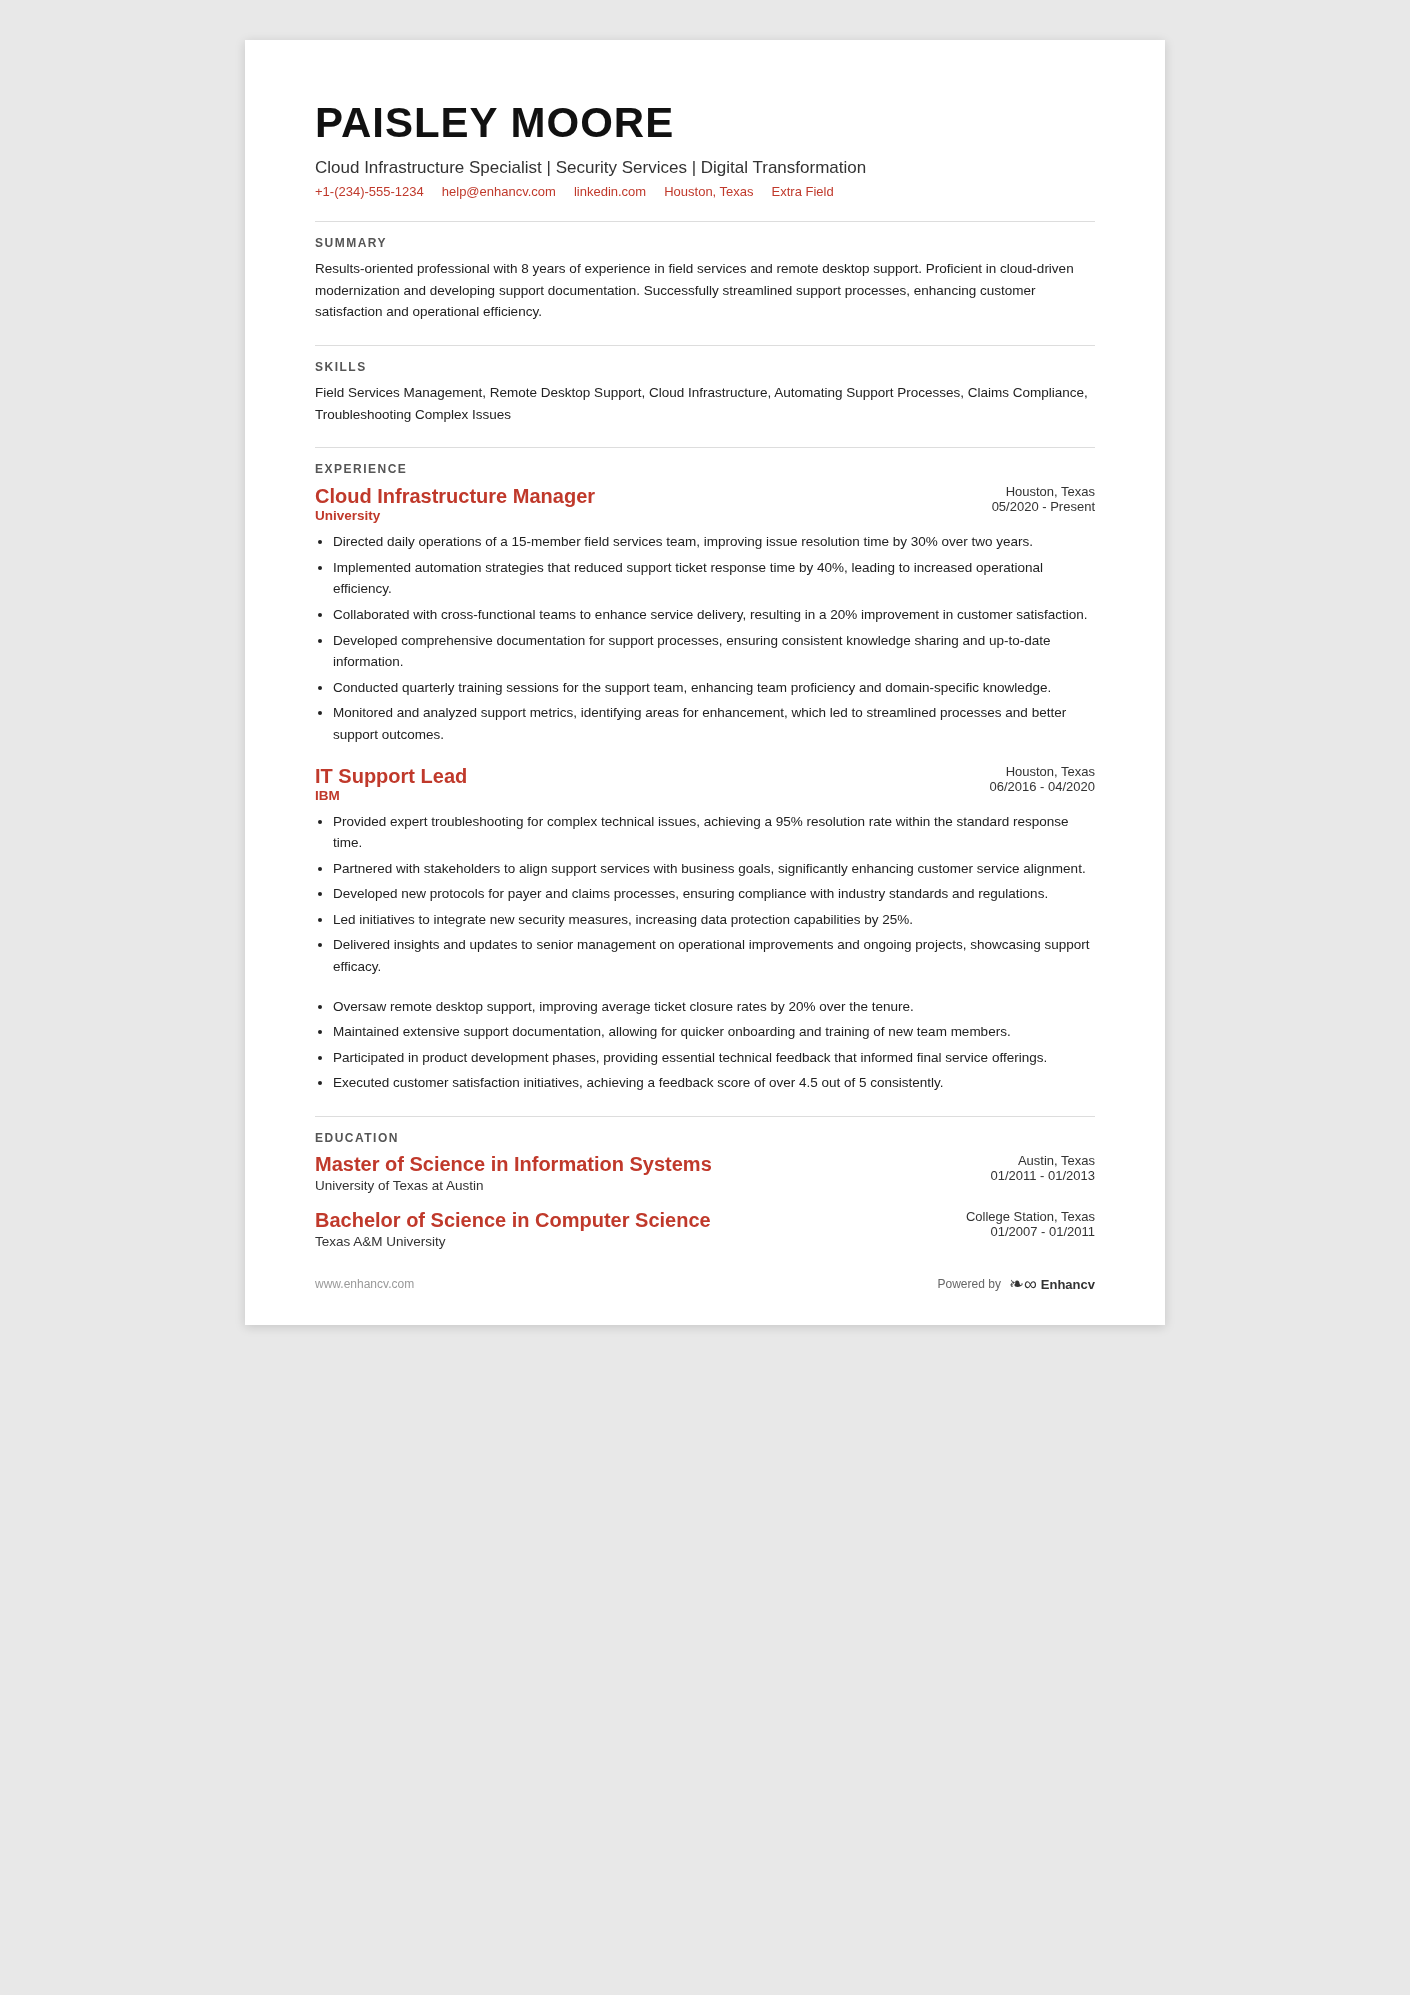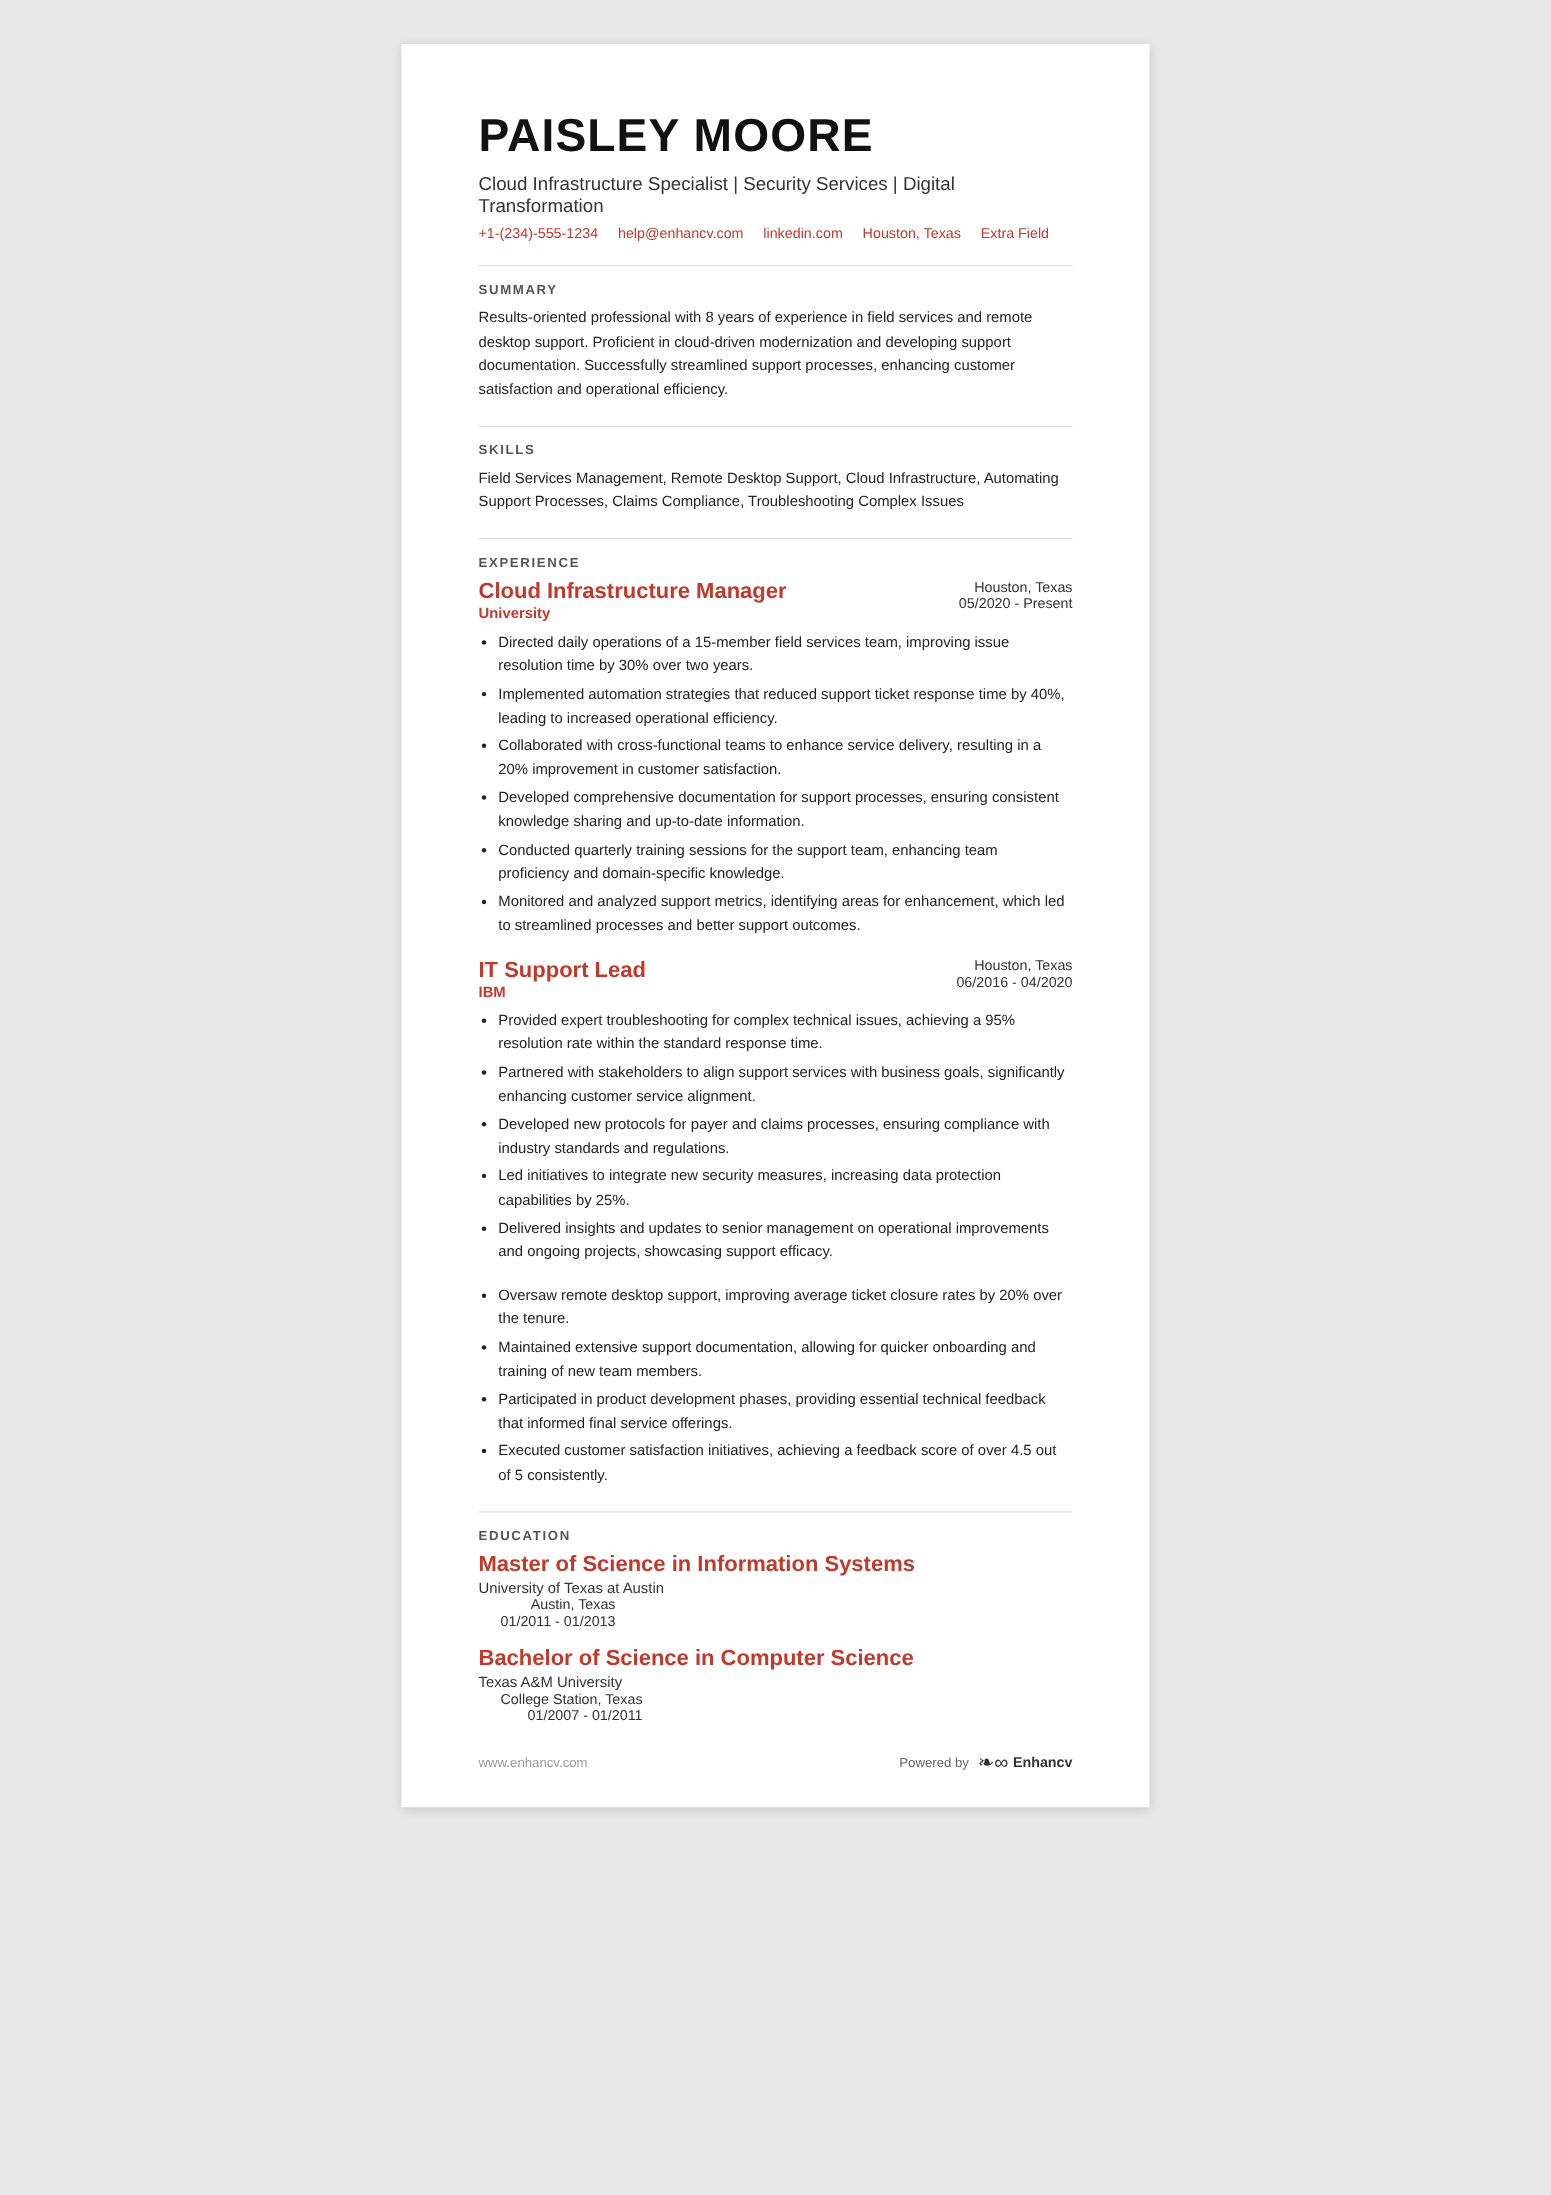--- a/index.html
+++ b/index.html
@@ -7,21 +7,21 @@
       font-family: Arial, sans-serif;
       background: #e8e8e8;
       display: flex;
       justify-content: center;
       align-items: flex-start;
       min-height: 100vh;
       padding: 40px 20px;
     }
     .page {
       background: #fff;
-      width: 680px;
+      width: 920px;
       min-height: 1200px;
       padding: 60px 70px 60px 70px;
       position: relative;
       box-shadow: 0 2px 10px rgba(0,0,0,0.15);
     }
     .header-name {
       font-size: 42px;
       font-weight: 900;
       color: #111;
       letter-spacing: 1px;
@@ -109,21 +109,20 @@
       line-height: 1.6;
       margin-bottom: 4px;
     }
     .edu-entry {
       margin-bottom: 16px;
     }
     .edu-header {
       display: flex;
       justify-content: space-between;
       align-items: flex-start;
-      flex-direction: column;
     }
     .edu-title {
       font-size: 20px;
       font-weight: 700;
       color: #c0392b;
     }
     .edu-institution {
       font-size: 13.5px;
       color: #333;
       margin-top: 2px;

